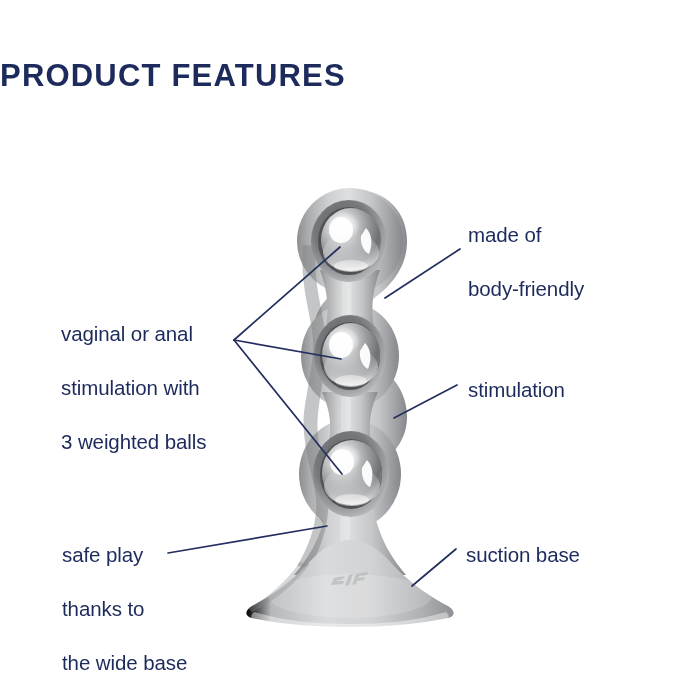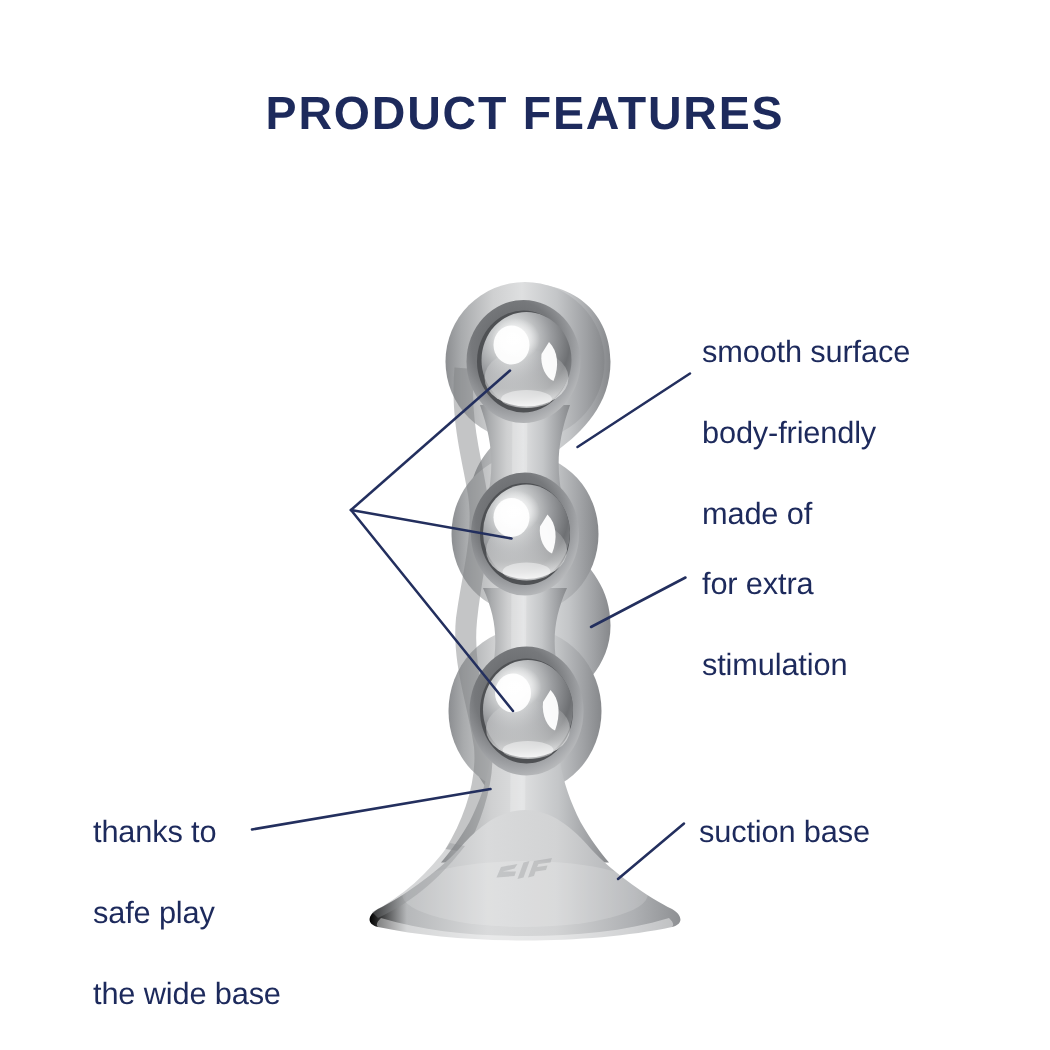--- a/index.html
+++ b/index.html
@@ -19,21 +19,21 @@
     height: 700px;
     background: #ffffff;
   }
 
   
   #title {
     position: absolute;
     left: 0;
     top: 60px;
     width: 700px;
-    text-align: center;
+    text-align: left;
     font-family: "Liberation Sans", sans-serif;
     font-size: 31px;
     font-weight: bold;
     letter-spacing: 1.2px;
     color: #1d2a5c;
     line-height: 1;
   }
 
   
   .callout {
@@ -298,34 +298,37 @@
 
       <line x1="457" y1="385" x2="394" y2="418"></line>
 
       <line x1="168" y1="553" x2="327" y2="526"></line>
 
       <line x1="456" y1="549" x2="412" y2="586"></line>
     </g>
   </svg>
 
   <div class="callout" id="cal-smooth">
-    <span class="line">smooth surface</span>
+    <span class="line">made of</span>
     <span class="line">body-friendly</span>
-    <span class="line">made of</span>
-  </div>
-
+  </div>
+
+  <div class="callout" id="cal-vaginal">
+    <span class="line">vaginal or anal</span>
+    <span class="line">stimulation with</span>
+    <span class="line">3 weighted balls</span>
+  </div>
 
   <div class="callout" id="cal-twisted">
-    <span class="line">for extra</span>
     <span class="line">stimulation</span>
   </div>
 
   <div class="callout" id="cal-safe">
+    <span class="line">safe play</span>
     <span class="line">thanks to</span>
-    <span class="line">safe play</span>
     <span class="line">the wide base</span>
   </div>
 
   <div class="callout" id="cal-suction">
     <span class="line">suction base</span>
   </div>
 
 </div>
 
 </body></html>

